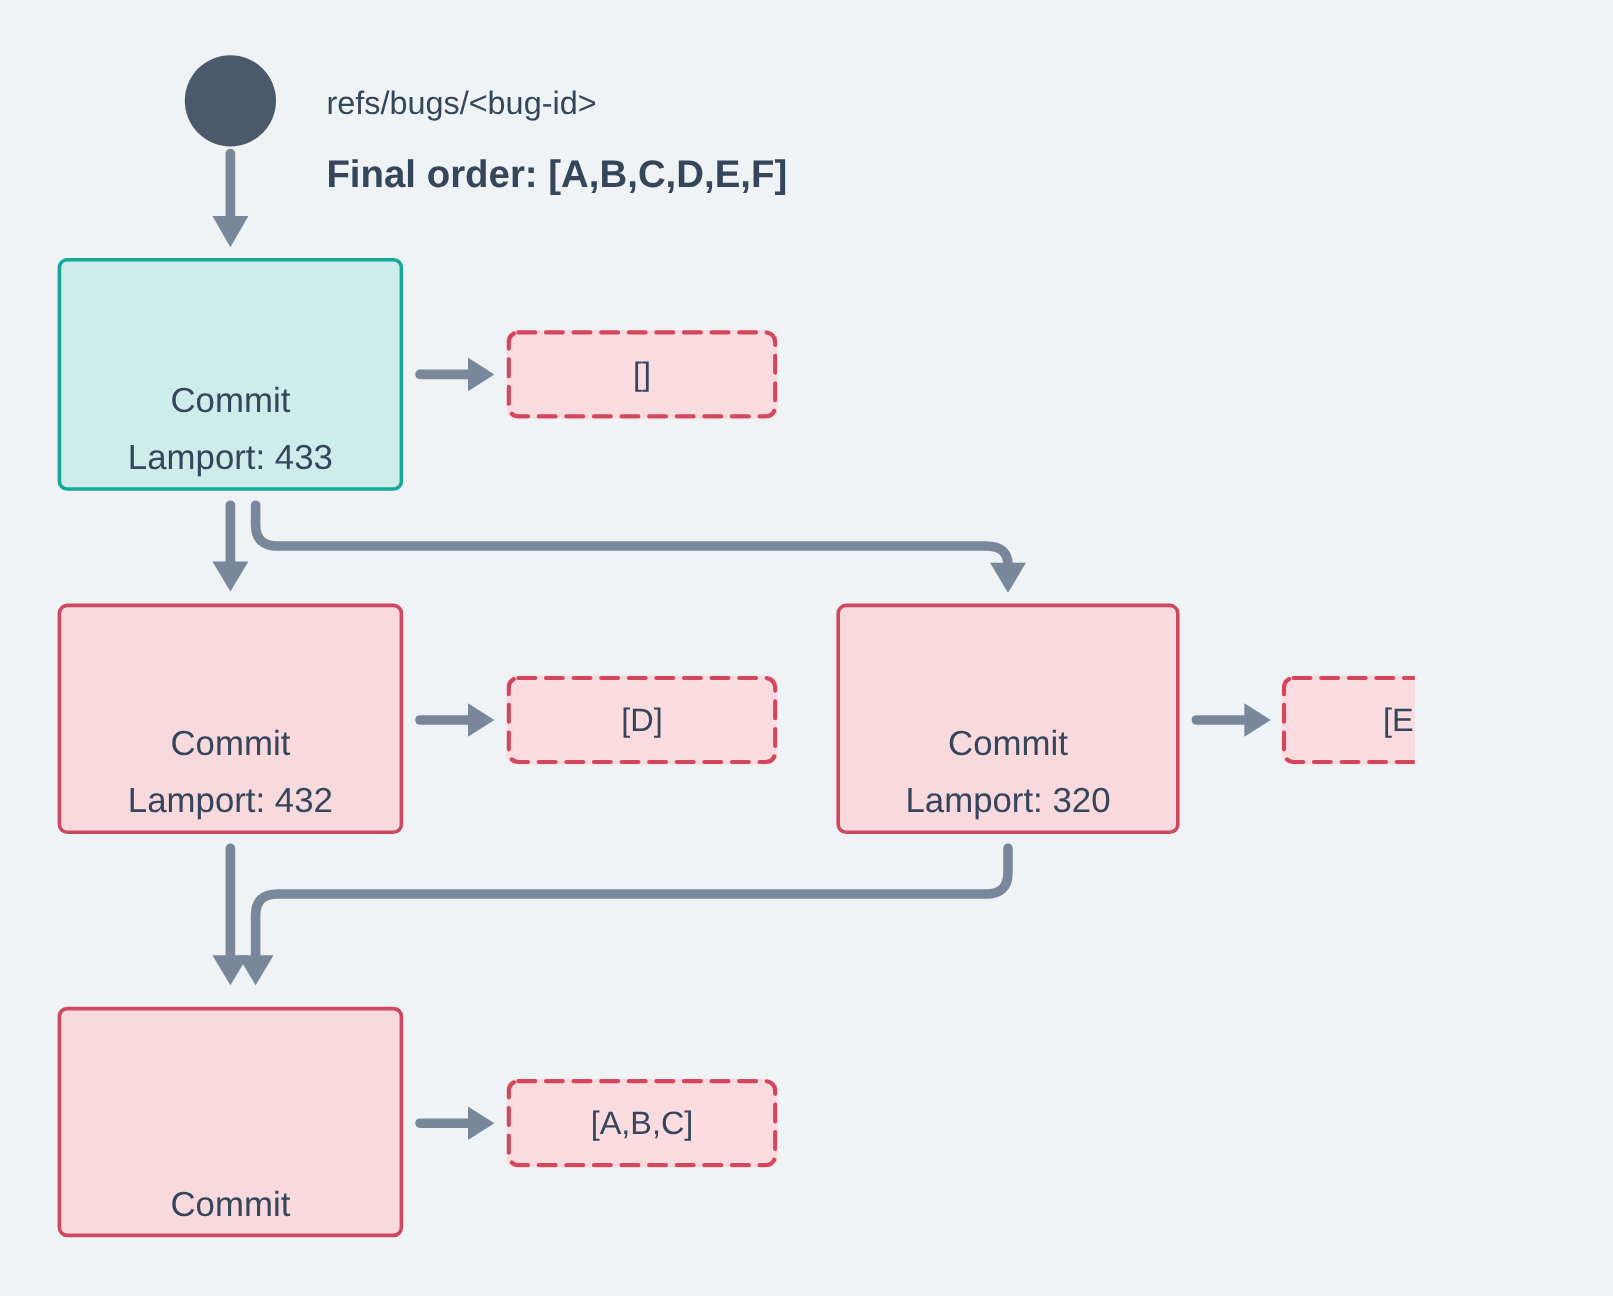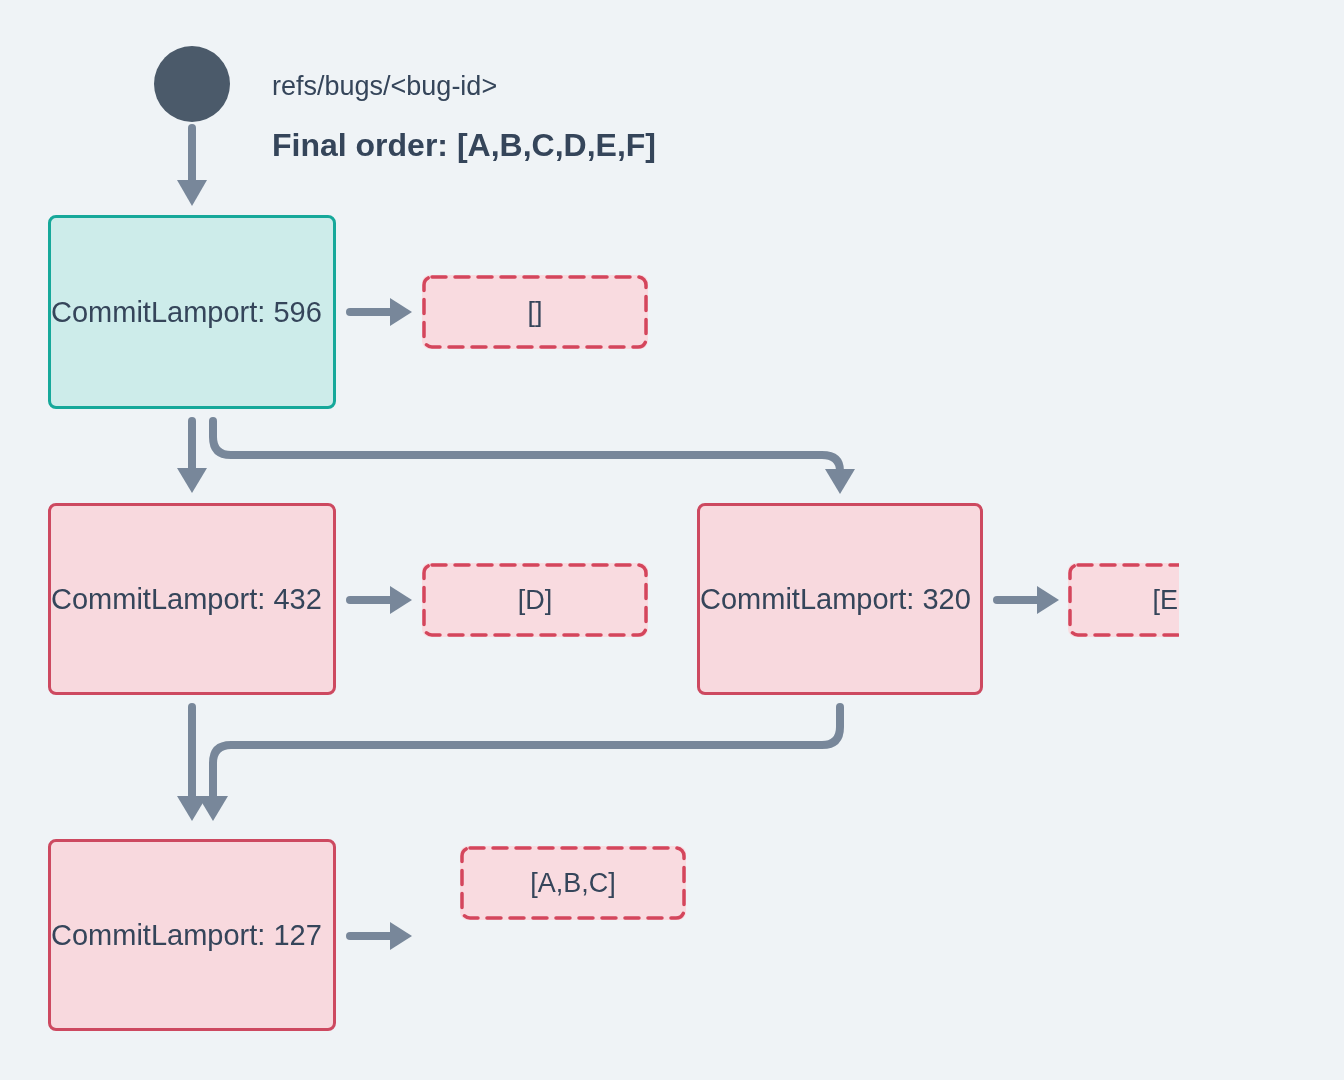--- a/index.html
+++ b/index.html
@@ -17,42 +17,42 @@
   .edges{position:absolute;left:0;top:0;width:1344px;height:1080px;}
   .edge{fill:none;stroke:var(--arrow);stroke-width:8;stroke-linecap:round;stroke-linejoin:round;}
   .head{fill:var(--arrow);stroke:none;}
 
   .ref-circle{position:absolute;left:154px;top:46px;width:76px;height:76px;border-radius:50%;background:var(--circle);}
   .ref-label{position:absolute;left:272px;top:71px;font-size:27px;white-space:nowrap;}
   .final-order{position:absolute;left:272px;top:127px;font-size:32px;font-weight:bold;white-space:nowrap;}
 
   .node{
     position:absolute;width:288px;height:192px;border-radius:8px;box-sizing:border-box;
-    display:flex;flex-direction:row;align-items:center;justify-content:flex-start;
+    display:flex;flex-direction:column;align-items:center;justify-content:flex-end;
     font-size:29px;line-height:48px;text-align:center;
   }
   .node.teal{background:var(--teal-fill);border:3.5px solid var(--teal-border);}
   .node.pink{background:var(--pink-fill);border:3.5px solid var(--pink-border);}
   #node-864{left:48px;top:215px;height:194px;}
   #node-246{left:48px;top:503px;}
   #node-537{left:697px;top:503px;width:286px;}
   #node-127{left:48px;top:839px;}
 
   .result{
     position:absolute;width:226px;height:74px;border-radius:8px;
     background:var(--dashed-fill);
     display:flex;align-items:center;justify-content:center;font-size:27px;
   }
   .result .dash-border{position:absolute;left:0;top:0;width:226px;height:74px;}
   .result rect{fill:none;stroke:var(--dashed-border);stroke-width:3.5;stroke-dasharray:14 9;stroke-linecap:round;}
   .result .val{position:relative;}
   #result-864{left:422px;top:275px;}
   #result-246{left:422px;top:563px;}
   #result-537{left:1068px;top:563px;}
-  #result-127{left:422px;top:846px;margin-left:38px;}
+  #result-127{left:422px;top:899px;}
 </style>
 </head>
 <body>
 
 <div class="canvas">
 
   <svg class="edges" viewBox="0 0 1344 1080" xmlns="http://www.w3.org/2000/svg">
 
     <path class="edge" d="M192,128 L192,182"></path>
     <polygon class="head" points="177,180 207,180 192,206"></polygon>
@@ -81,33 +81,32 @@
     <path class="edge" d="M350,936 L392,936"></path>
     <polygon class="head" points="390,922 390,950 412,936"></polygon>
   </svg>
 
   <div class="ref-circle"></div>
   <div class="ref-label">refs/bugs/&lt;bug-id&gt;</div>
   <div class="final-order">Final order: [A,B,C,D,E,F]</div>
 
   <div class="node teal" id="node-864">
     <div>Commit</div>
-    <div>Lamport: 596</div>
+    <div>Lamport: 433</div>
   </div>
   <div class="node pink" id="node-246">
     <div>Commit</div>
     <div>Lamport: 432</div>
   </div>
   <div class="node pink" id="node-537">
     <div>Commit</div>
     <div>Lamport: 320</div>
   </div>
   <div class="node pink" id="node-127">
     <div>Commit</div>
-    <div>Lamport: 127</div>
   </div>
 
   <div class="result" id="result-864">
     <svg class="dash-border" viewBox="0 0 226 74" xmlns="http://www.w3.org/2000/svg">
         <rect x="2" y="2" width="222" height="70" rx="8"></rect>
       </svg>
     <span class="val">[]</span>
   </div>
   <div class="result" id="result-246">
     <svg class="dash-border" viewBox="0 0 226 74" xmlns="http://www.w3.org/2000/svg">

